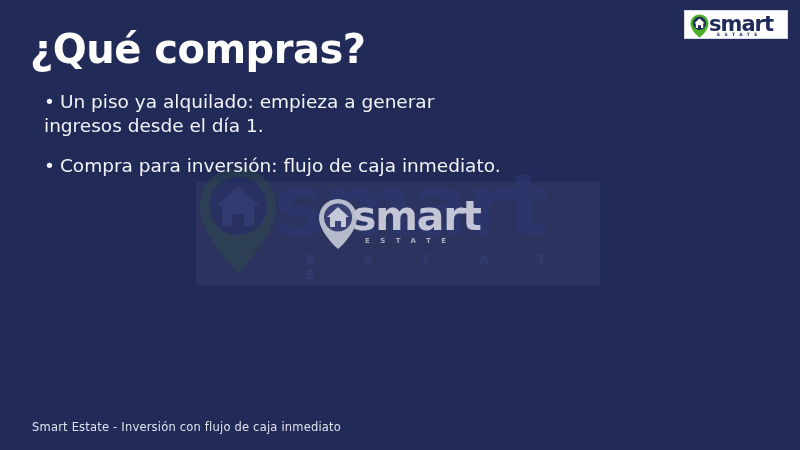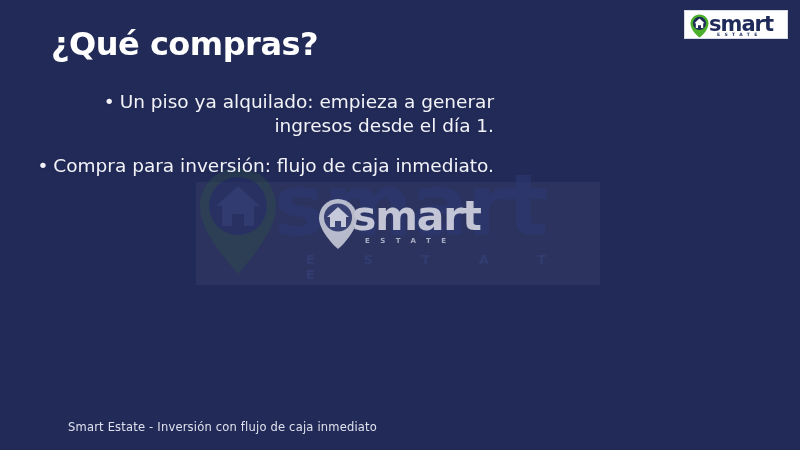--- a/index.html
+++ b/index.html
@@ -137,36 +137,34 @@
     letter-spacing: 4.4px;
     color: #2b3668;
     font-weight: bold;
   }
 
   
   .title {
     position: absolute;
     left: 30px;
     top: 26px;
-    font-size: 32px;
+    font-size: 40px;
     font-weight: bold;
     color: #ffffff;
     letter-spacing: -0.5px;
     line-height: 1.15;
     white-space: nowrap;
-    margin-left: 21px;
   }
 
   
   .bullets {
     position: absolute;
-    left: 24px;
+    left: 44px;
     top: 90px;
     width: 470px;
-    text-align: right;
   }
   .bullet {
     color: #f2f3f8;
     font-size: 18.5px;
     line-height: 1.32;
     margin-bottom: 15px;
     position: relative;
     z-index: 3;
     text-shadow: 0 0 3px rgba(34,42,87,0.9);
   }
@@ -175,21 +173,20 @@
   }
 
   
   .footer {
     position: absolute;
     left: 32px;
     top: 420px;
     font-size: 11.5px;
     color: #dfe2ee;
     letter-spacing: 0.2px;
-    margin-left: 36px;
   }
 </style>
 </head>
 <body>
 
 <div id="slide">
 
   <div class="wm-panel"></div>
 
   <div class="wm-big">

